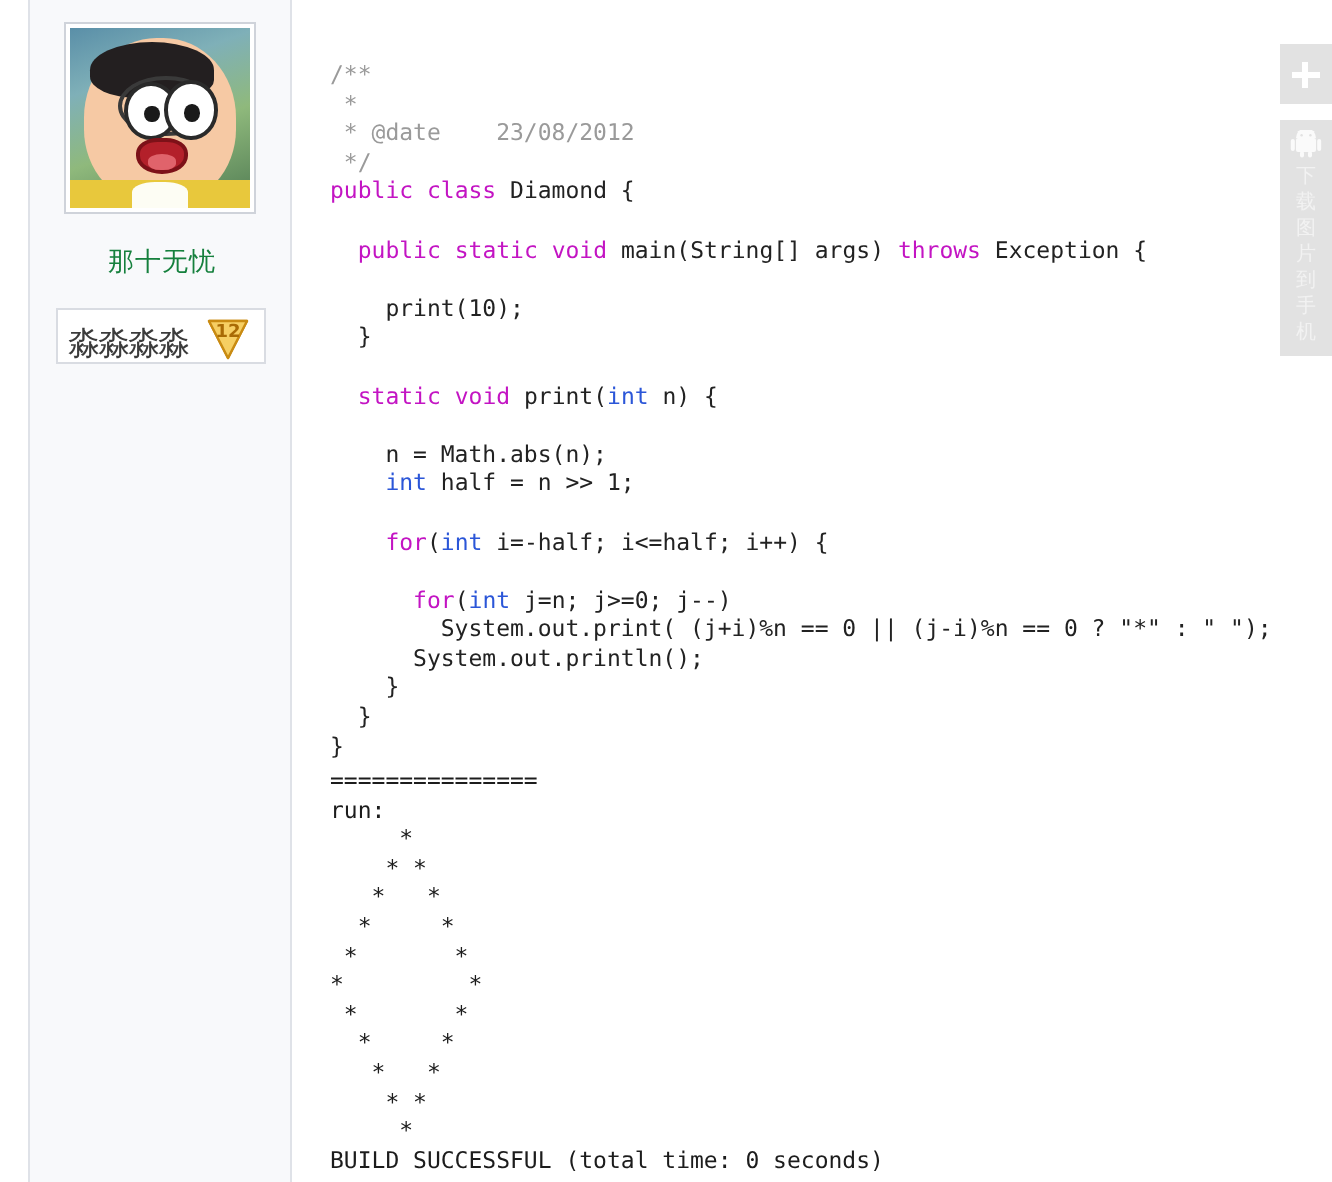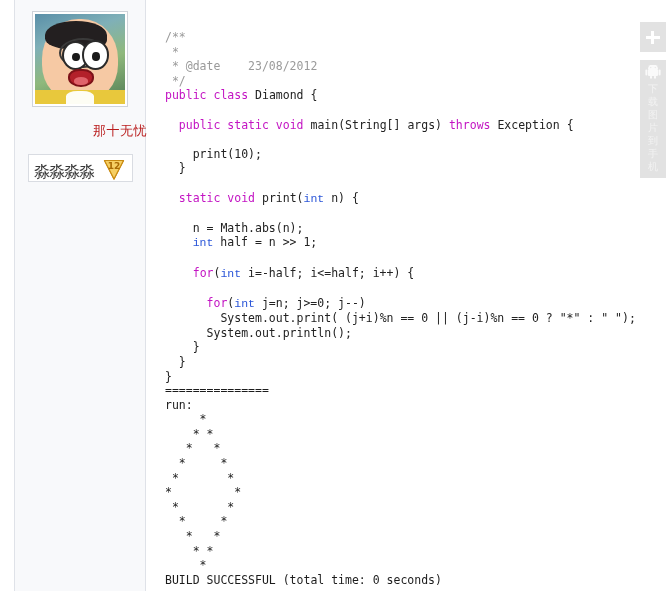--- a/index.html
+++ b/index.html
@@ -135,22 +135,22 @@
     height: 14%;
     background: #fdfdf4;
     border-radius: 40% 40% 0 0;
   }
 
   .author-name {
     position: absolute;
     left: 0;
     top: 122px;
     width: 132px;
-    text-align: right;
-    color: #b91c1c;
+    text-align: center;
+    color: #15803d;
     font-size: 13px;
     font-family: "DejaVu Sans", sans-serif;
     letter-spacing: 0.5px;
   }
 
   .badge-box {
     position: absolute;
     left: 13px;
     top: 154px;
     width: 105px;
@@ -185,21 +185,21 @@
     width: 480px;
     font-family: "DejaVu Sans Mono", "Liberation Mono", monospace;
     font-size: 11.5px;
     line-height: 14.6px;
     color: #222222;
     white-space: pre;
   }
   .code-line { white-space: pre; min-height: 14.6px; }
   .cmt { color: #9a9a9a; }
   .kw  { color: #c314c3; }
-  .kw2 { color: #2b56d8; font-family: Liberation Mono, monospace; }
+  .kw2 { color: #2b56d8; }
 
   
   .output-area {
     position: absolute;
     left: 165px;
     top: 383px;
     width: 480px;
     font-family: "DejaVu Sans Mono", "Liberation Mono", monospace;
     font-size: 11.5px;
     line-height: 14.6px;

